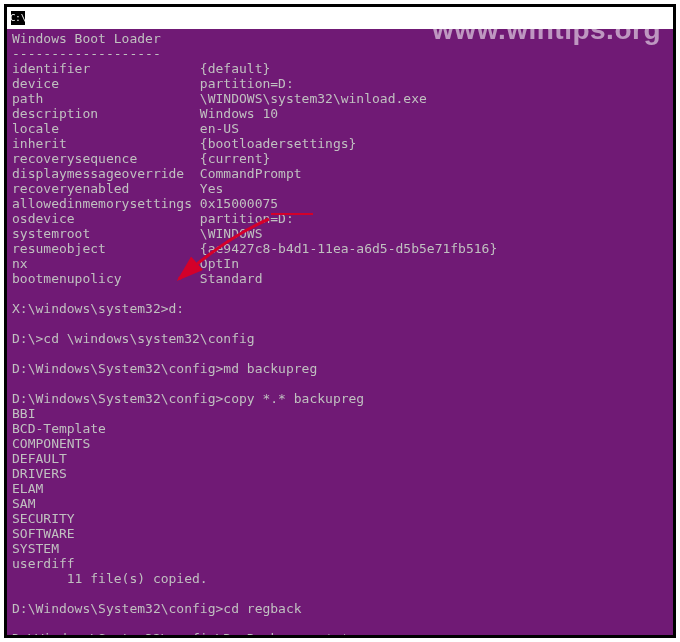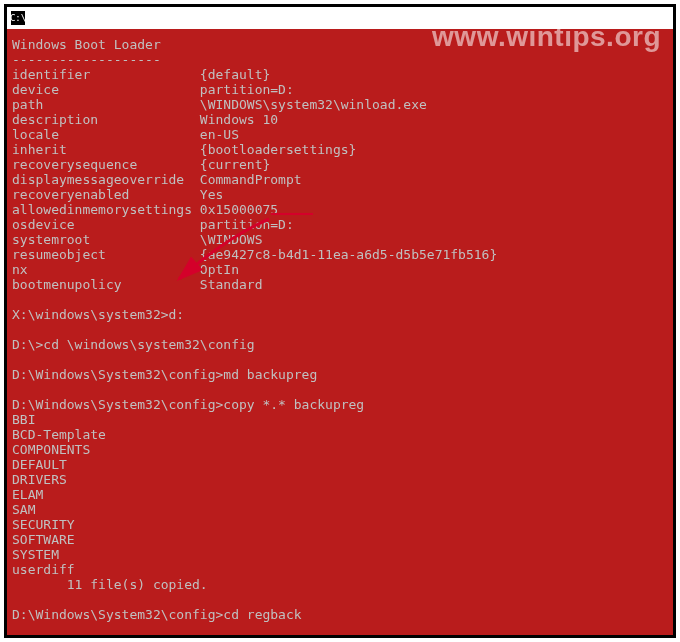--- a/index.html
+++ b/index.html
@@ -12,34 +12,34 @@
     display: flex; align-items: center; height: 22px;
     background: #fff; color: #000; font: 12px "Segoe UI", Tahoma, sans-serif;
     padding: 0 4px; gap: 6px;
   }
   .titlebar .sysicon {
     width: 14px; height: 14px; background: #000; display: inline-flex;
     align-items: center; justify-content: center; color: #fff; font: 9px monospace;
   }
   .terminal {
     position: absolute; left: 0; right: 0; top: 22px; bottom: 0;
-    background: #b91c1c; color: #c0c0c0;
+    background: #701a75; color: #c0c0c0;
     font: 13px/15px "Consolas", "Lucida Console", monospace;
-    white-space: pre; padding: 8px 5px; overflow: hidden;
+    white-space: pre; padding: 2px 5px; overflow: hidden;
   }
   .terminal .row { height: 15px; }
   .underline {
     position: absolute; height: 2px; background: #d4002a;
   }
   .arrow {
     position: absolute; pointer-events: none;
   }
   .arrow svg { display: block; }
   .watermark {
-    position: absolute; top: 16px; right: 12px;
+    position: absolute; top: 9px; right: 12px;
     font: 600 28px/1 "Segoe UI", Arial, sans-serif;
     color: rgba(255,255,255,0.55);
     letter-spacing: 0.5px; pointer-events: none;
   }
 </style>
 </head>
 <body>
 
 <div class="frame">
 

